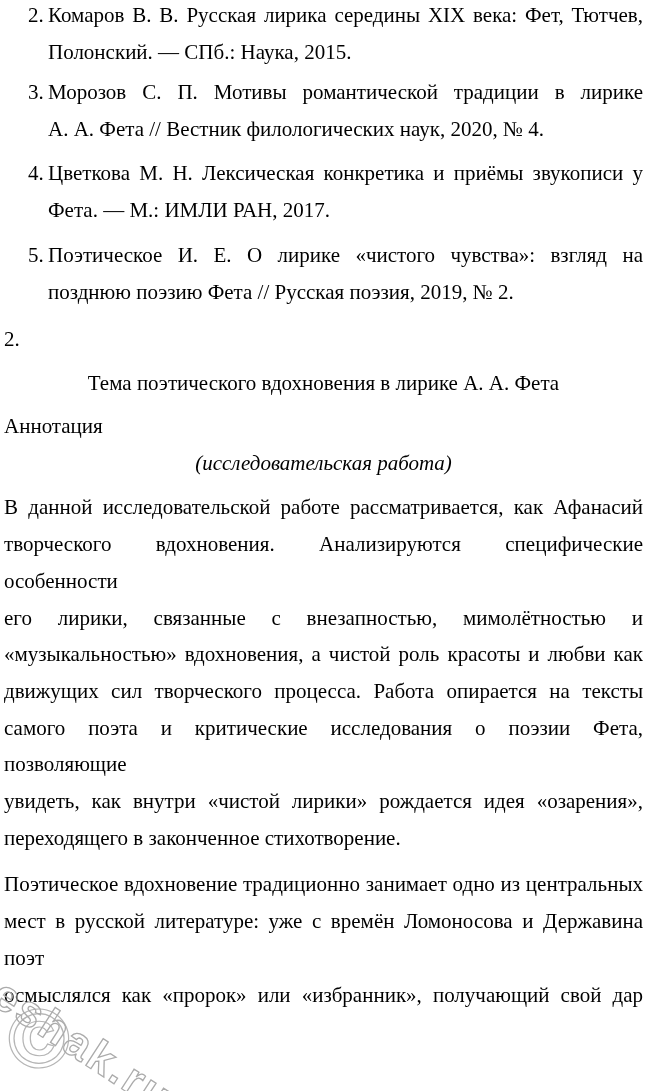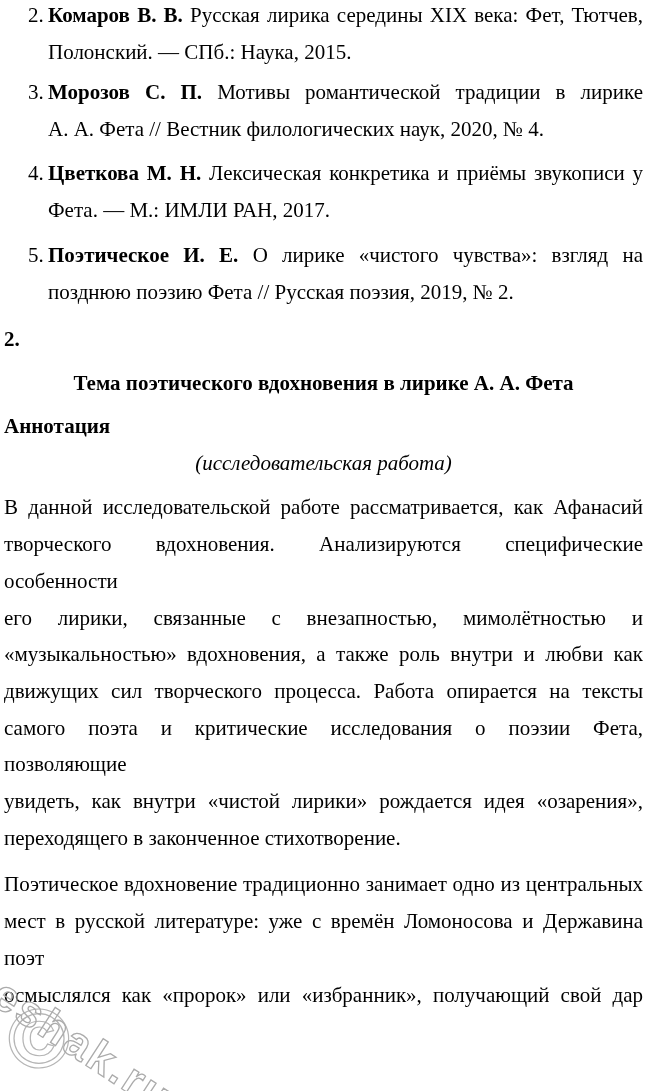--- a/index.html
+++ b/index.html
@@ -21,21 +21,21 @@
   }
   .line {
     line-height: 36.7px;
     white-space: nowrap;
   }
   .jline {
     text-align: justify;
     text-align-last: justify;
     white-space: normal;
   }
-  .bold { font-weight: bold; }
+  .bold { font-weight: normal; }
   .ref-item {
     position: relative;
     padding-left: 44px;
   }
   .ref-num {
     position: absolute;
     left: 24px; top: 0;
     line-height: 36.7px;
   }
   .mt4  { margin-top: 4px; }
@@ -106,21 +106,21 @@
   <div class="line bold mt10">2.</div>
 
   <div class="line bold center mt8">Тема поэтического вдохновения в лирике А. А. Фета</div>
   <div class="line bold mt6">Аннотация</div>
 
   <div class="line italic center">(исследовательская работа)</div>
   <div class="mt8">
     <div class="line jline">В данной исследовательской работе рассматривается, как Афанасий</div>
     <div class="line jline">творческого вдохновения. Анализируются специфические особенности</div>
     <div class="line jline">его лирики, связанные с внезапностью, мимолётностью и</div>
-    <div class="line jline">«музыкальностью» вдохновения, а также роль внутри и любви как</div>
+    <div class="line jline">«музыкальностью» вдохновения, а чистой роль красоты и любви как</div>
     <div class="line jline">движущих сил творческого процесса. Работа опирается на тексты</div>
     <div class="line jline">самого поэта и критические исследования о поэзии Фета, позволяющие</div>
     <div class="line jline">увидеть, как внутри «чистой лирики» рождается идея «озарения»,</div>
     <div class="line">переходящего в законченное стихотворение.</div>
   </div>
 
   <div class="mt10">
     <div class="line jline">Поэтическое вдохновение традиционно занимает одно из центральных</div>
     <div class="line jline">мест в русской литературе: уже с времён Ломоносова и Державина поэт</div>
     <div class="line jline">осмыслялся как «пророк» или «избранник», получающий свой дар</div>

